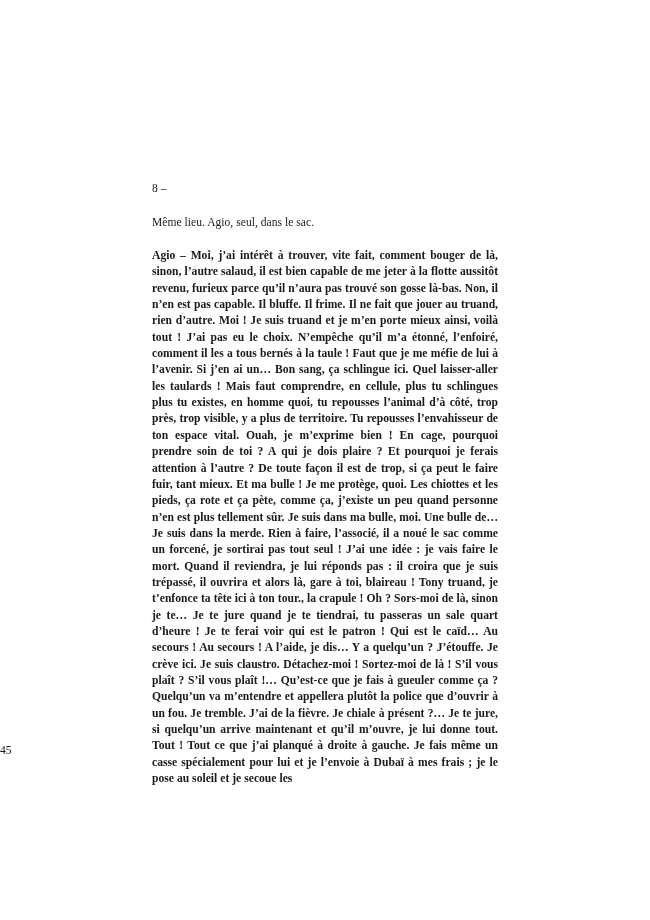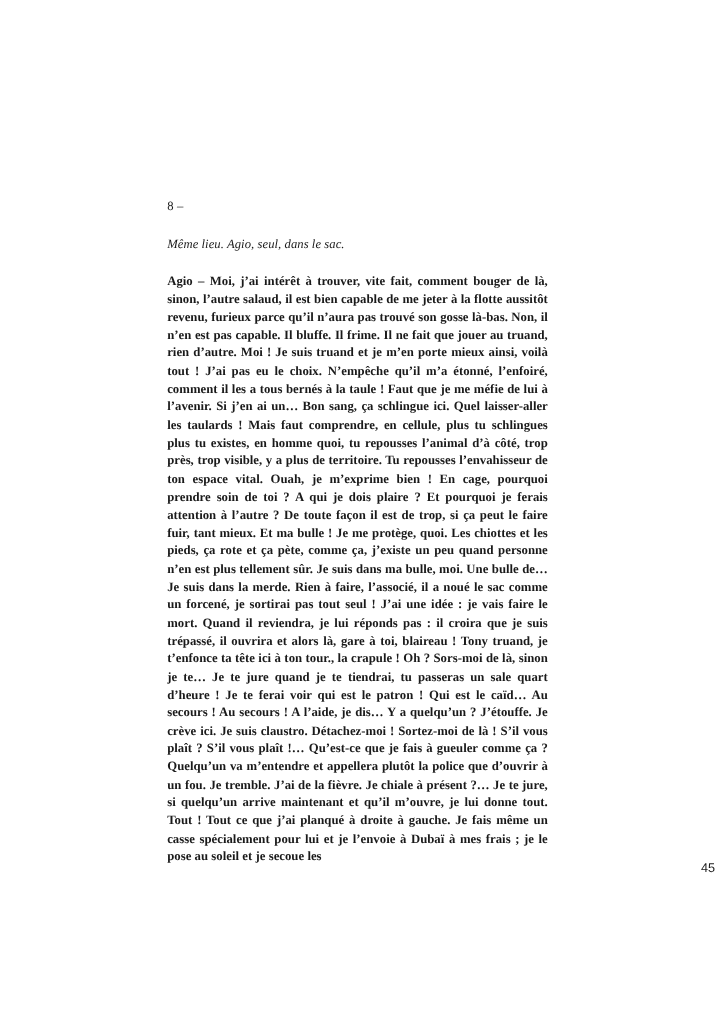--- a/index.html
+++ b/index.html
@@ -36,21 +36,20 @@
     font-size: 11.5px;
     line-height: 1.35;
     color: #1a1a1a;
     margin: 0 0 18px 0;
     text-align: left;
     letter-spacing: 0.1px;
   }
 
   .stage-direction {
     font-family: "Liberation Serif", "DejaVu Serif", serif;
-    font-style: italic;
     font-size: 11.5px;
     line-height: 1.35;
     color: #1a1a1a;
     margin: 0 0 18px 0;
     text-align: left;
     letter-spacing: 0.05px;
   }
 
   .monologue {
     font-family: "Liberation Serif", "DejaVu Serif", serif;
@@ -63,23 +62,23 @@
     hyphens: manual;
     letter-spacing: 0.01px;
     word-spacing: 0.05px;
     font-weight: bold;
   }
 
   .page-folio {
     position: absolute;
     left: 0;
     right: 0;
-    top: 784px;
-    text-align: right;
-    font-family: Liberation Sans, sans-serif;
+    top: 744px;
+    text-align: left;
+    font-family: Liberation Serif, serif;
     font-size: 11.5px;
     line-height: 1.2;
     color: #1a1a1a;
   }
 </style>
 </head>
 <body>
 
 <div class="page">
 

